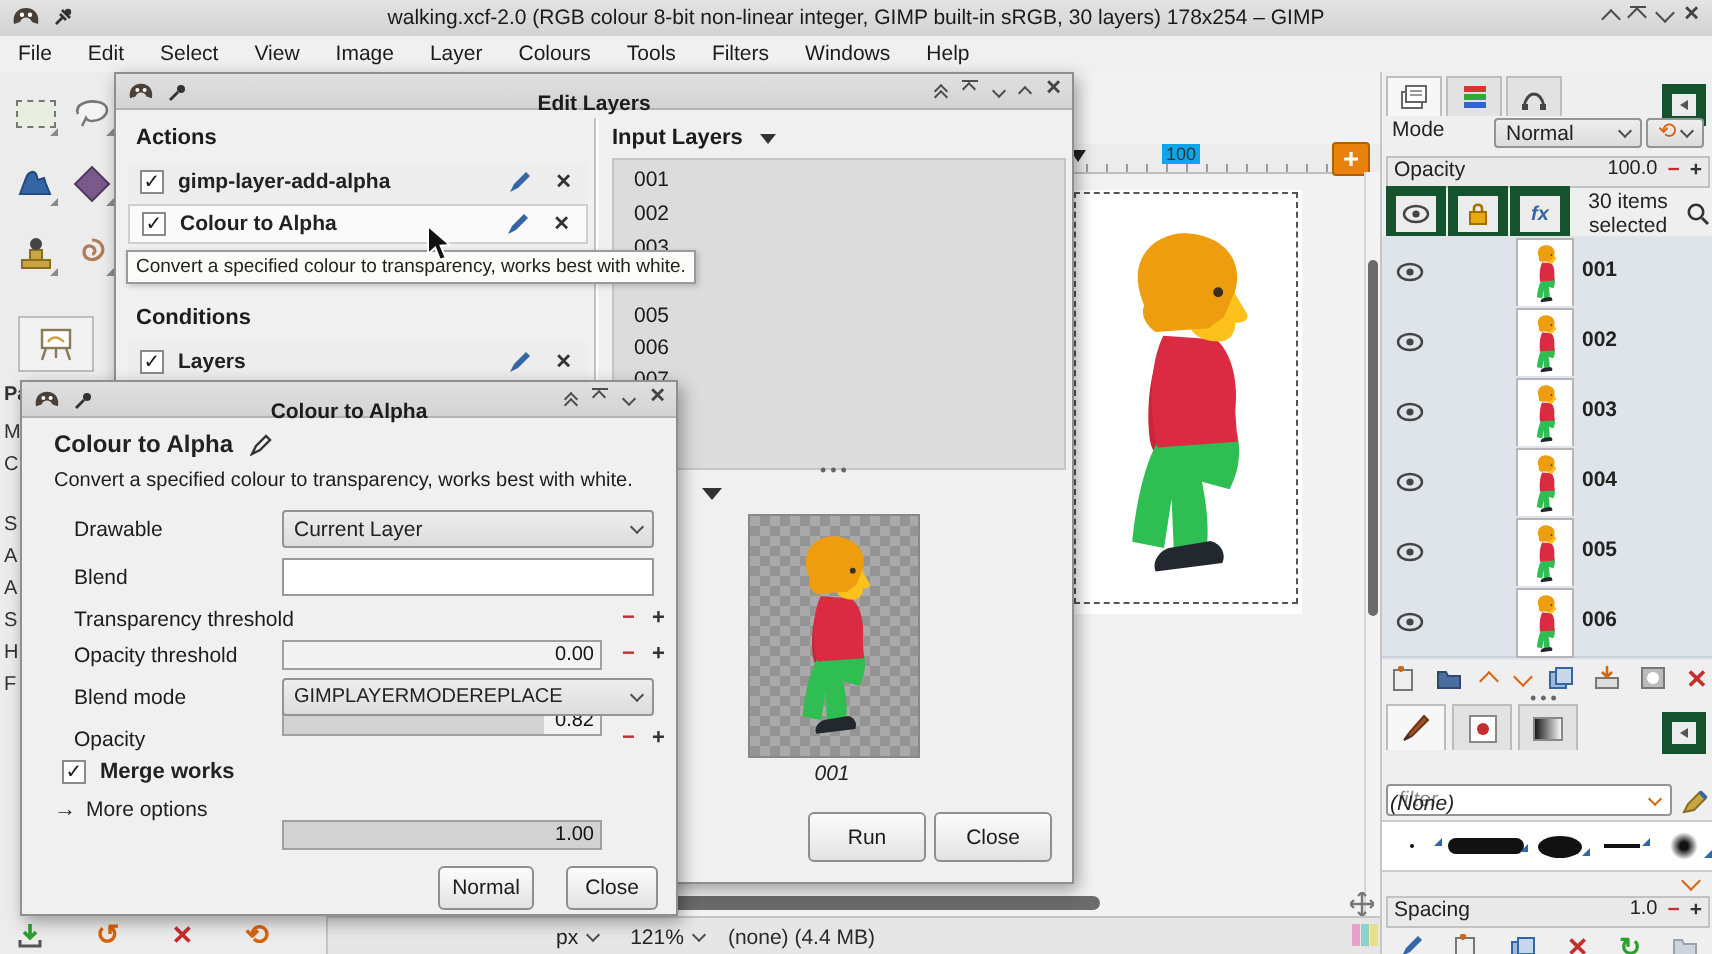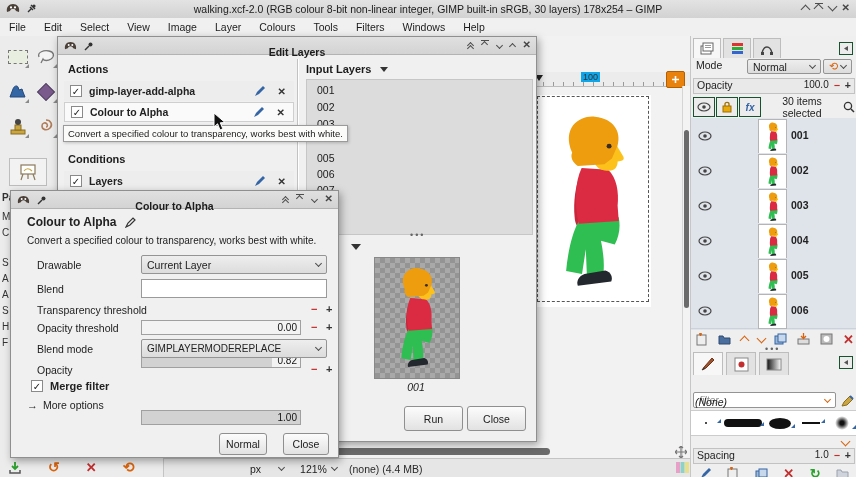--- a/index.html
+++ b/index.html
@@ -36,21 +36,21 @@
     background-size:10px 10px;background-position:0 0,5px 5px;}
   .scrollthumb{background:#6b6b6b;border-radius:4px;}
   .statusbar{position:absolute;left:0;top:422px;width:527px;height:19px;background:#e6e6e6;border-top:1px solid #c4c4c4;border-left:1px solid #c4c4c4;display:flex;align-items:center;font-size:10.5px;}
   
   .rightdock{left:690px;top:36px;width:166px;height:441px;background:#efefef;border-left:1px solid #c6c6c6;}
   .dtab{width:26px;height:19px;border:1px solid #bdbdbd;border-bottom:none;background:#e2e2e2;display:flex;align-items:center;justify-content:center;}
   .dtab.active{background:#f7f7f7;}
   .rowctl{position:absolute;left:2px;width:162px;height:16px;background:#e9e9e9;border:1px solid #c2c2c2;display:flex;align-items:flex-start;font-size:10.5px;padding:0 3px;box-sizing:border-box;}
   .spin-minus{color:#c32e2e;font-weight:bold;margin-left:5px;}
   .spin-plus{color:#333;font-weight:bold;margin-left:5px;}
-  .sqbtn{border:1px solid #14532d;background:#ececec;display:flex;align-items:center;justify-content:center;}
+  .sqbtn{border:5px solid #14532d;background:#ececec;display:flex;align-items:center;justify-content:center;}
   .layerrow{position:absolute;left:0;width:166px;height:35px;background:#dfe3ea;border-bottom:1px solid #cdd2da;}
   .thumbbox{position:absolute;left:67px;top:1px;width:27px;height:33px;background:#fff;border:1px solid #b5b5b5;display:flex;align-items:center;justify-content:center;}
   .layername{position:absolute;left:100px;top:11px;font-weight:bold;font-size:10.5px;}
   .eyeicon{width:14px;height:10px;}
   
   .dialog{background:#f0f0f0;border:1px solid #8f8f8f;box-shadow:2px 3px 8px rgba(0,0,0,.35);}
   .dlgtitle{height:17px;background:linear-gradient(#e0e0e0,#d3d3d3);border-bottom:1px solid #b3b3b3;position:relative;display:flex;align-items:center;}
   .dlgtitletext{position:absolute;left:0;width:100%;text-align:center;font-weight:600;font-size:10.5px;color:#1c1c1c;margin-top:12px;}
   .dlgctl{position:absolute;right:5px;top:3px;display:flex;gap:8px;z-index:2;}
   .cb{width:12px;height:12px;background:#fff;border:1px solid #8a8a8a;display:inline-flex;align-items:center;justify-content:center;font-size:10px;color:#1a1a1a;box-sizing:border-box;}
@@ -209,21 +209,21 @@
       <div class="scrollthumb abs" style="left:1px;top:44px;width:5px;height:178px"></div>
     </div>
     <div class="abs" style="left:0;top:411px;width:520px;height:10px">
       <div class="scrollthumb abs" style="left:5px;top:1px;width:382px;height:7px"></div>
     </div>
     <svg class="abs" style="left:512px;top:410px" width="12" height="12" viewBox="0 0 12 12">
         <path d="M6,0 L6,12 M0,6 L12,6 M6,0 L4,2 M6,0 L8,2 M6,12 L4,10 M6,12 L8,10 M0,6 L2,4 M0,6 L2,8 M12,6 L10,4 M12,6 L10,8" stroke="#777" stroke-width="1.2" fill="none"></path>
       </svg>
 
     <div class="statusbar">
-      <span class="flex" style="margin-left:86px;gap:18px">
+      <span class="flex" style="margin-left:114px;gap:5px">
         <span>px</span>
           <span class="cv down sm"></span>
       </span>
       <span class="flex" style="margin-left:16px;gap:5px">
         <span>121%</span>
           <span class="cv down sm"></span>
       </span>
       <span style="margin-left:12px;color:#2a2a2a">(none) (4.4 MB)</span>
       <svg class="abs" style="left:512px;top:2px" width="13" height="13" viewBox="0 0 13 13">
           <rect x="0" y="1" width="4" height="11" fill="#e7a0c8"></rect>
@@ -653,21 +653,21 @@
     <span class="field-label" style="top:173px">Opacity</span>
     <span class="sscale abs" style="left:130px;top:171px;width:160px;height:15px">
       <span class="sfill" style="width:100%"></span>
       <span class="sval">1.00</span>
     </span>
     <span class="abs spin-minus" style="left:295px;top:172px">−</span>
     <span class="abs spin-plus" style="left:310px;top:172px">+</span>
 
     <span class="abs flex" style="left:20px;top:189px;gap:7px">
       <span class="cb checked"></span>
-      <span style="font-weight:bold">Merge filter</span>
+      <span style="font-weight:bold">Merge works</span>
     </span>
     <span class="abs flex" style="left:16px;top:208px;gap:5px">
       <span style="font-size:11px;color:#1c1c1c">→</span>
       <span style="font-size:10.5px">More options</span>
     </span>
     <div class="btn abs" style="left:208px;top:242px;width:46px;height:20px">Normal</div>
     <div class="btn abs" style="left:272px;top:242px;width:44px;height:20px">Close</div>
   </div>
 
 </div>

